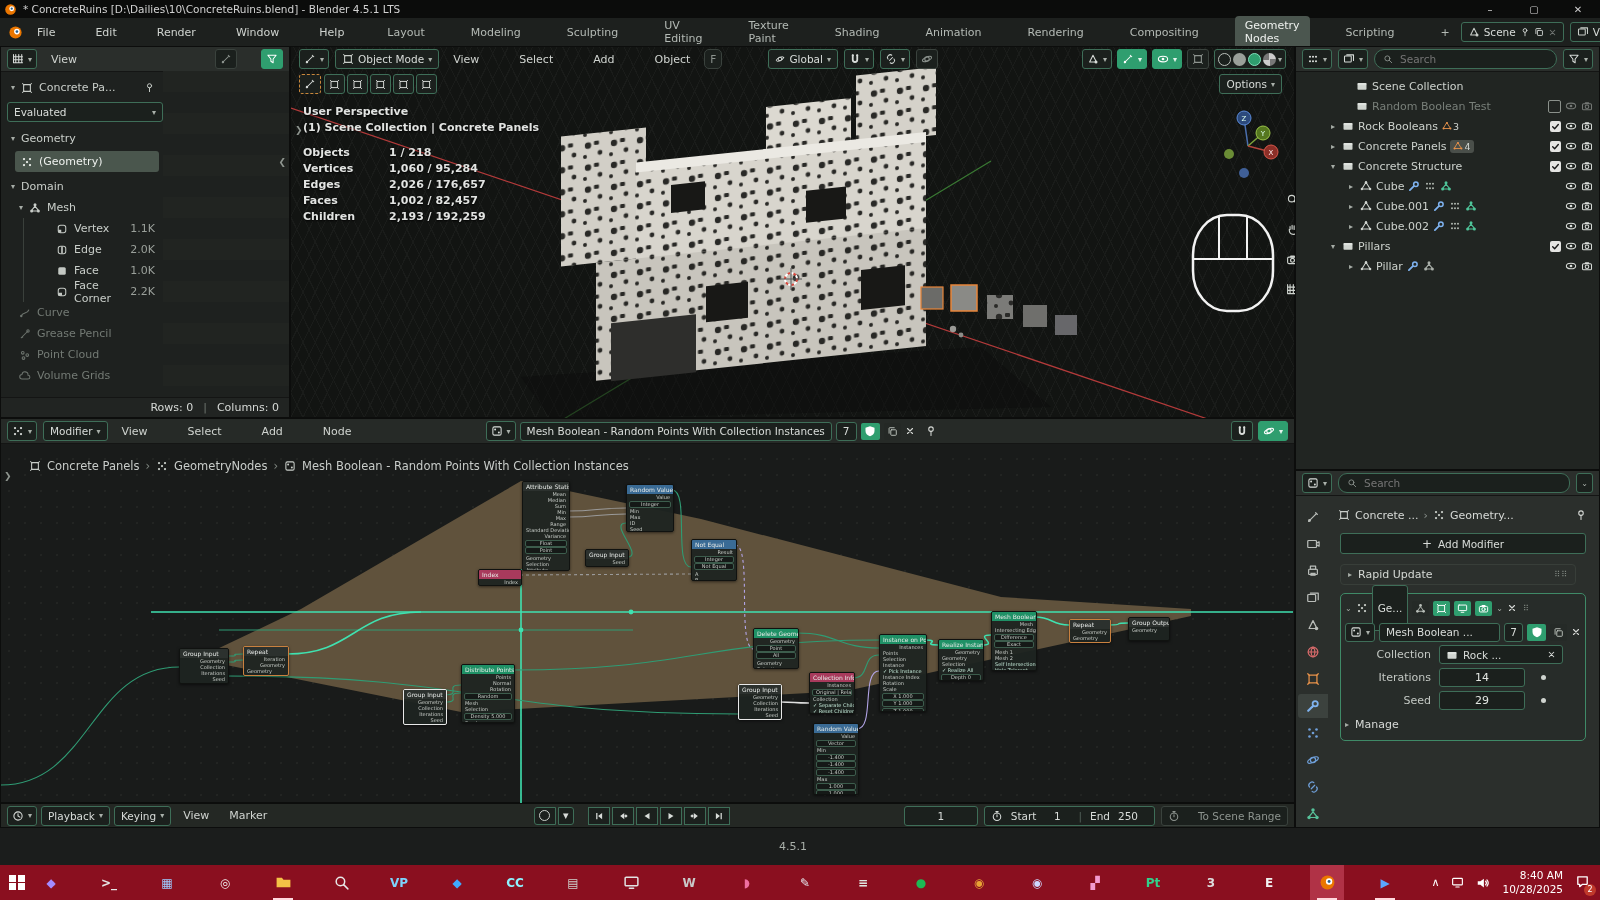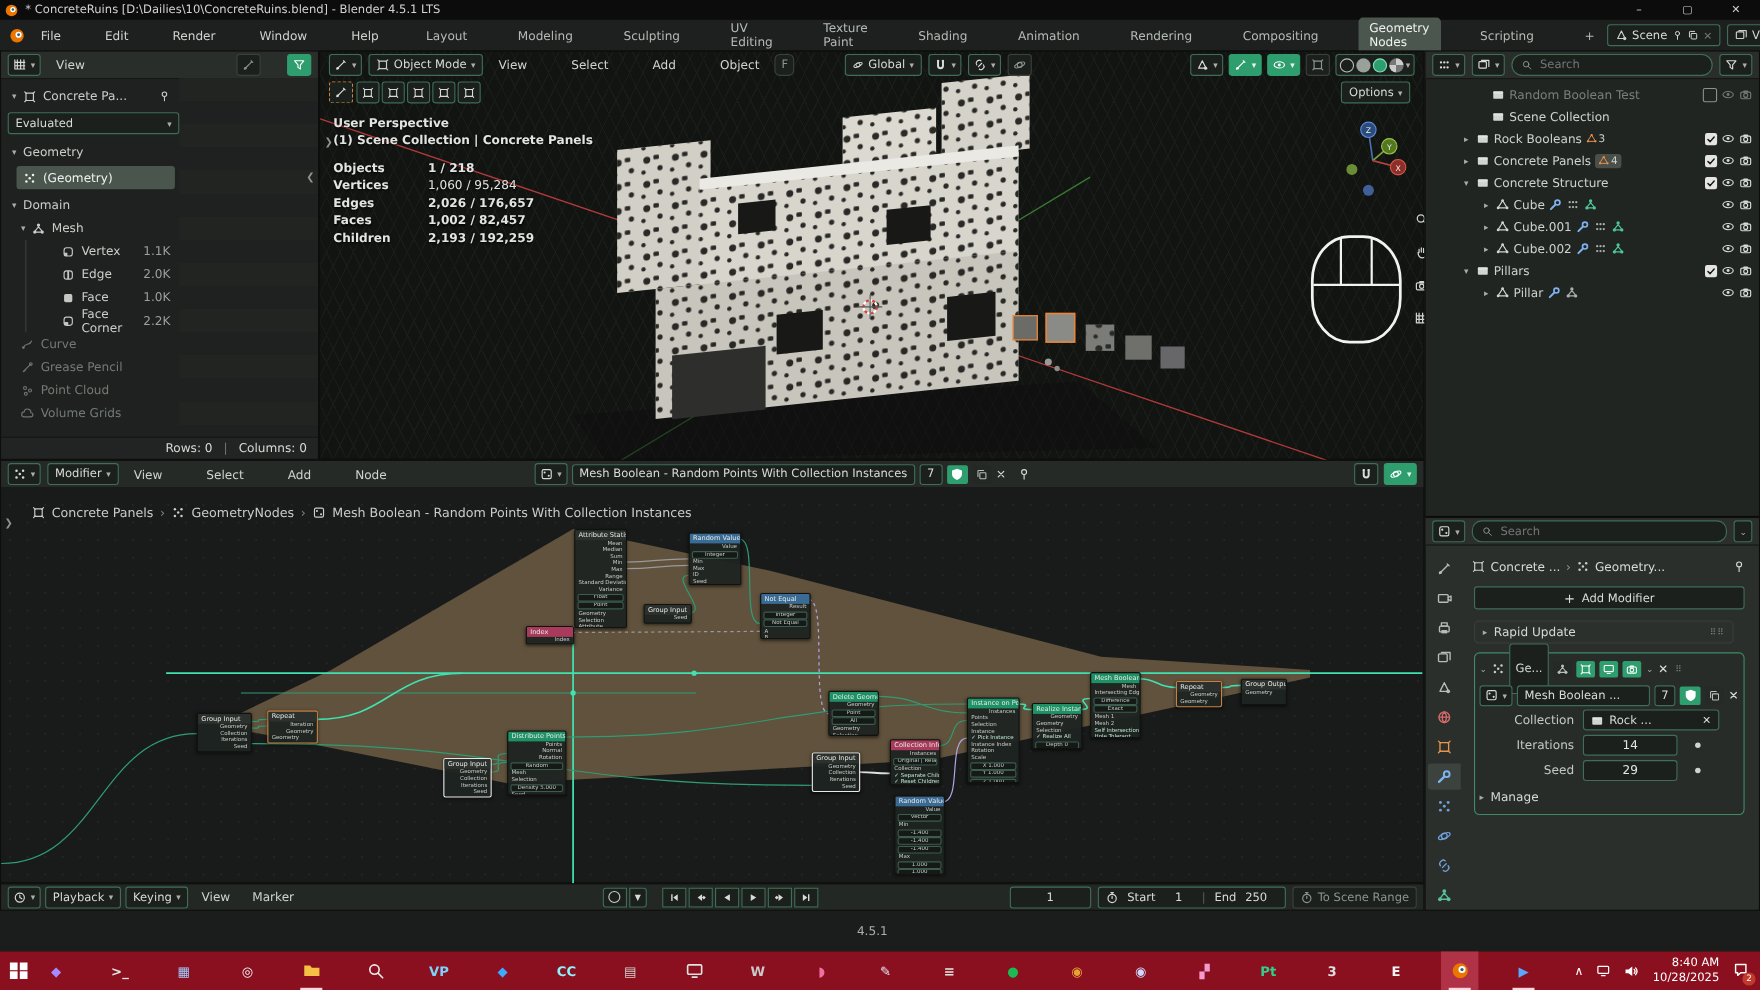--- a/index.html
+++ b/index.html
@@ -708,21 +708,21 @@
       <div style="font-weight:bold">User Perspective</div>
       <div style="font-weight:bold;margin-bottom:12px">(1) Scene Collection | Concrete Panels</div>
       <div>
 
       <div class="row">
             <span style="display:inline-block;width:62px;font-weight:bold">Objects</span>
             <span style="font-weight:bold">1 / 218</span>
           </div>
           <div class="row">
             <span style="display:inline-block;width:62px;font-weight:bold">Vertices</span>
-            <span style="font-weight:normal">1,060 / 95,284</span>
+            <span style="font-weight:bold">1,060 / 95,284</span>
           </div>
           <div class="row">
             <span style="display:inline-block;width:62px;font-weight:bold">Edges</span>
             <span style="font-weight:bold">2,026 / 176,657</span>
           </div>
           <div class="row">
             <span style="display:inline-block;width:62px;font-weight:bold">Faces</span>
             <span style="font-weight:bold">1,002 / 82,457</span>
           </div>
           <div class="row">
@@ -755,48 +755,48 @@
       </div>
       <div class="w" style="padding:0 4px">
           <svg class="ic">
             <use href="#i-funnel"></use>
           </svg>
           <span class="chev">▾</span>
         </div>
     </div>
     <div style="padding-top:4px">
 
+        <div class="ol-row">
+          <span style="flex: 0 0 auto; width: 42px;"></span>
+          <span class="ol-exp"></span>
+          <svg class="ic" style="color:#d0d5d0">
+            <use href="#i-coll"></use>
+          </svg>
+          <span>Scene Collection</span>
+
+          <span class="ol-spacer"></span>
+
+        </div>
+
         <div class="ol-row dim">
           <span style="flex: 0 0 auto; width: 42px;"></span>
           <span class="ol-exp"></span>
           <svg class="ic" style="color:#d0d5d0">
             <use href="#i-coll"></use>
           </svg>
           <span>Random Boolean Test</span>
 
           <span class="ol-spacer"></span>
           <span class="cb off"></span>
           <svg class="ic dimmed" style="color:#d8dcd8">
             <use href="#i-eye"></use>
           </svg>
           <svg class="ic dimmed" style="color:#d8dcd8">
             <use href="#i-cam"></use>
           </svg>
-        </div>
-
-        <div class="ol-row">
-          <span style="flex: 0 0 auto; width: 42px;"></span>
-          <span class="ol-exp"></span>
-          <svg class="ic" style="color:#d0d5d0">
-            <use href="#i-coll"></use>
-          </svg>
-          <span>Scene Collection</span>
-
-          <span class="ol-spacer"></span>
-
         </div>
 
         <div class="ol-row">
           <span style="flex: 0 0 auto; width: 28px;"></span>
           <span class="ol-exp">▸</span>
           <svg class="ic" style="color:#d0d5d0">
             <use href="#i-coll"></use>
           </svg>
           <span>Rock Booleans</span>
           <span class="badge">
@@ -1553,21 +1553,21 @@
       <div class="w" style="gap:8px">
         <svg class="ic">
             <use href="#i-stopw"></use>
           </svg>
         <span>Start</span>
           <span style="width:26px;text-align:center">1</span>
         <span style="color:#53605a">|</span>
         <span>End</span>
           <span style="width:30px;text-align:left">250</span>
       </div>
-      <div class="w dim" style="gap:4px">
+      <div class="w dim" style="gap:18px">
         <svg class="ic">
             <use href="#i-stopw"></use>
           </svg>
         <span>To Scene Range</span>
       </div>
     </div>
   </div>
 
   <div class="abs row" style="left:0;top:828px;width:1600px;height:37px;background:#1b1d1c;justify-content:center;padding-right:14px;box-sizing:border-box">
     <span style="color:#a9afa9">4.5.1</span>

